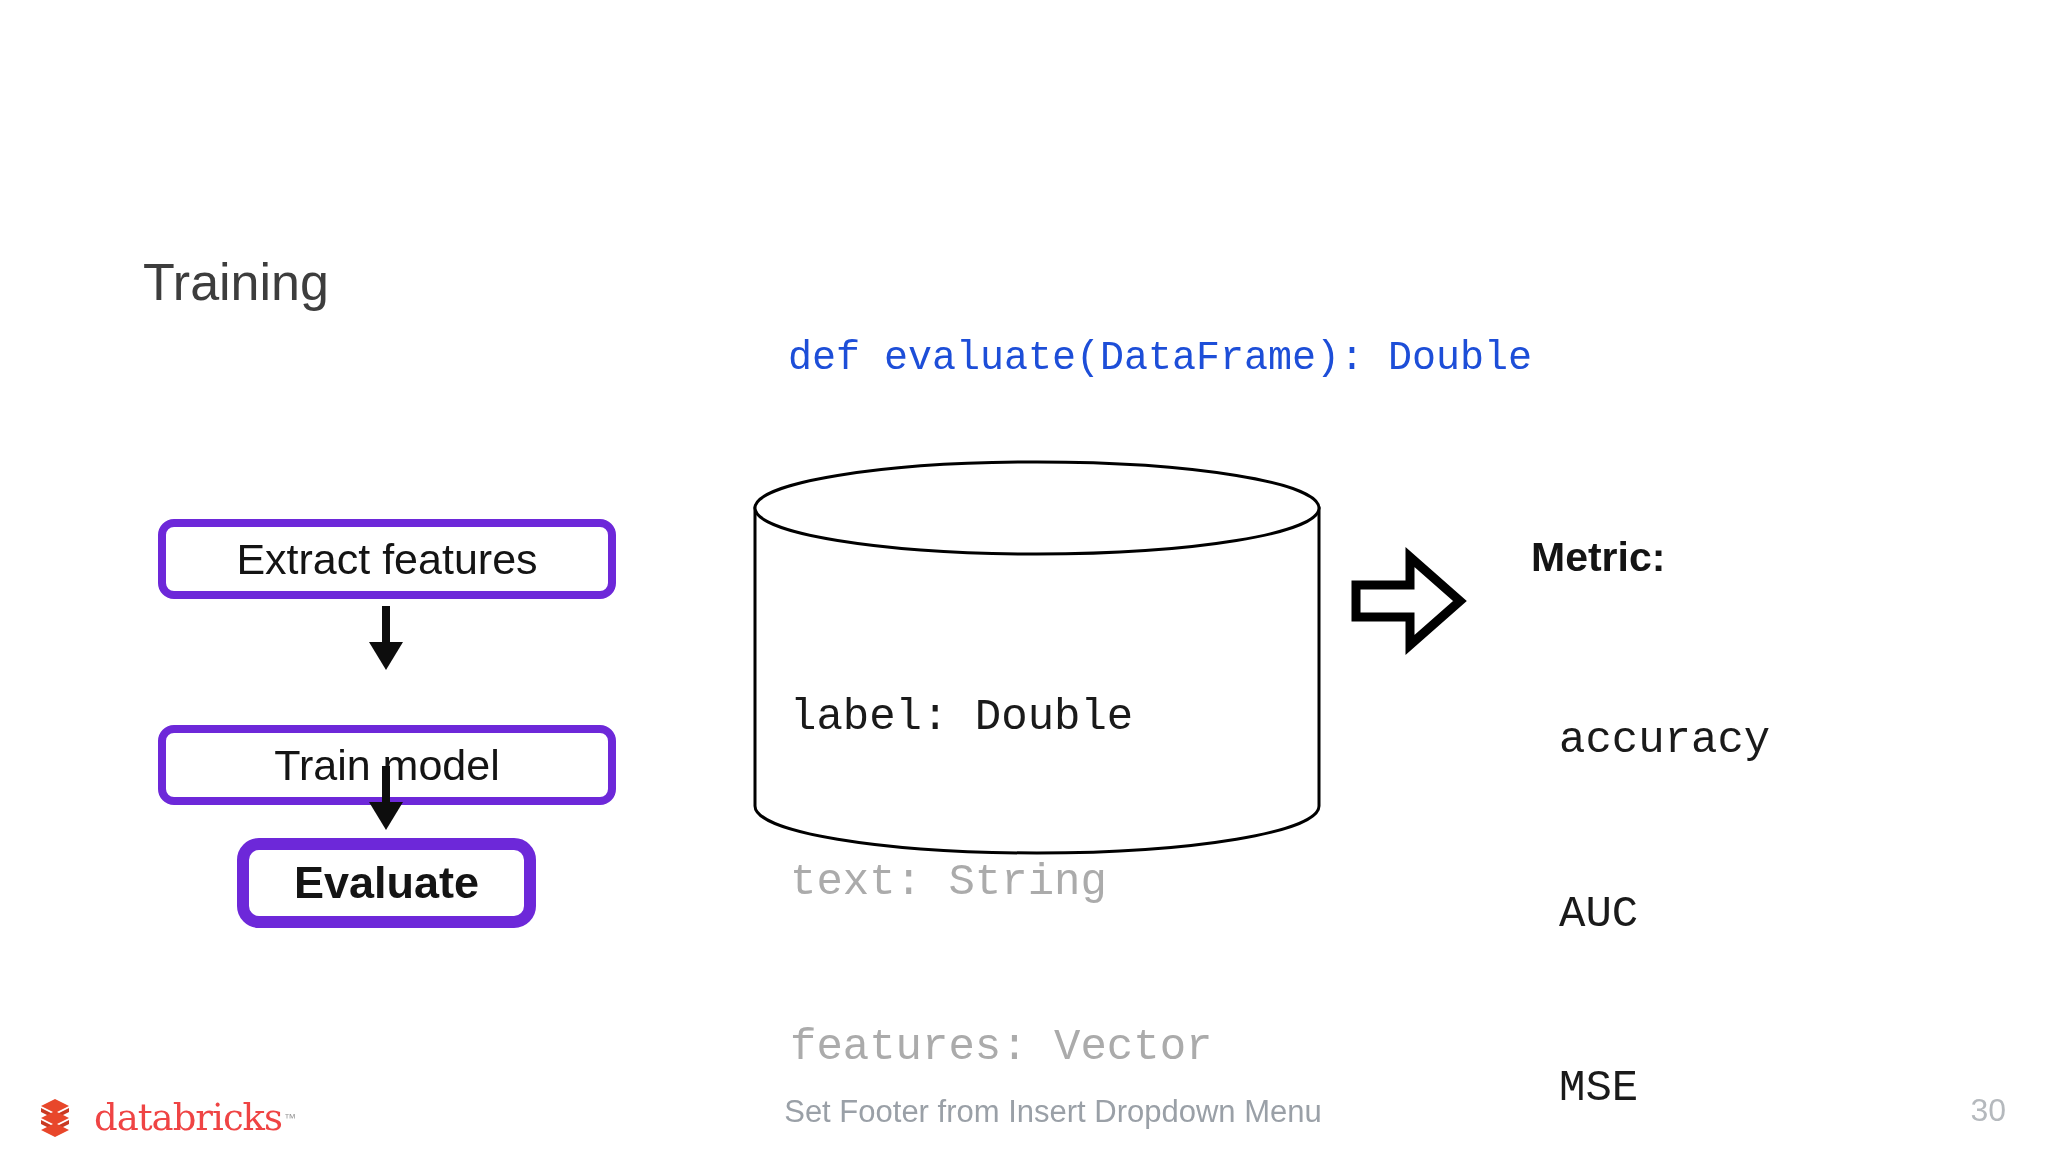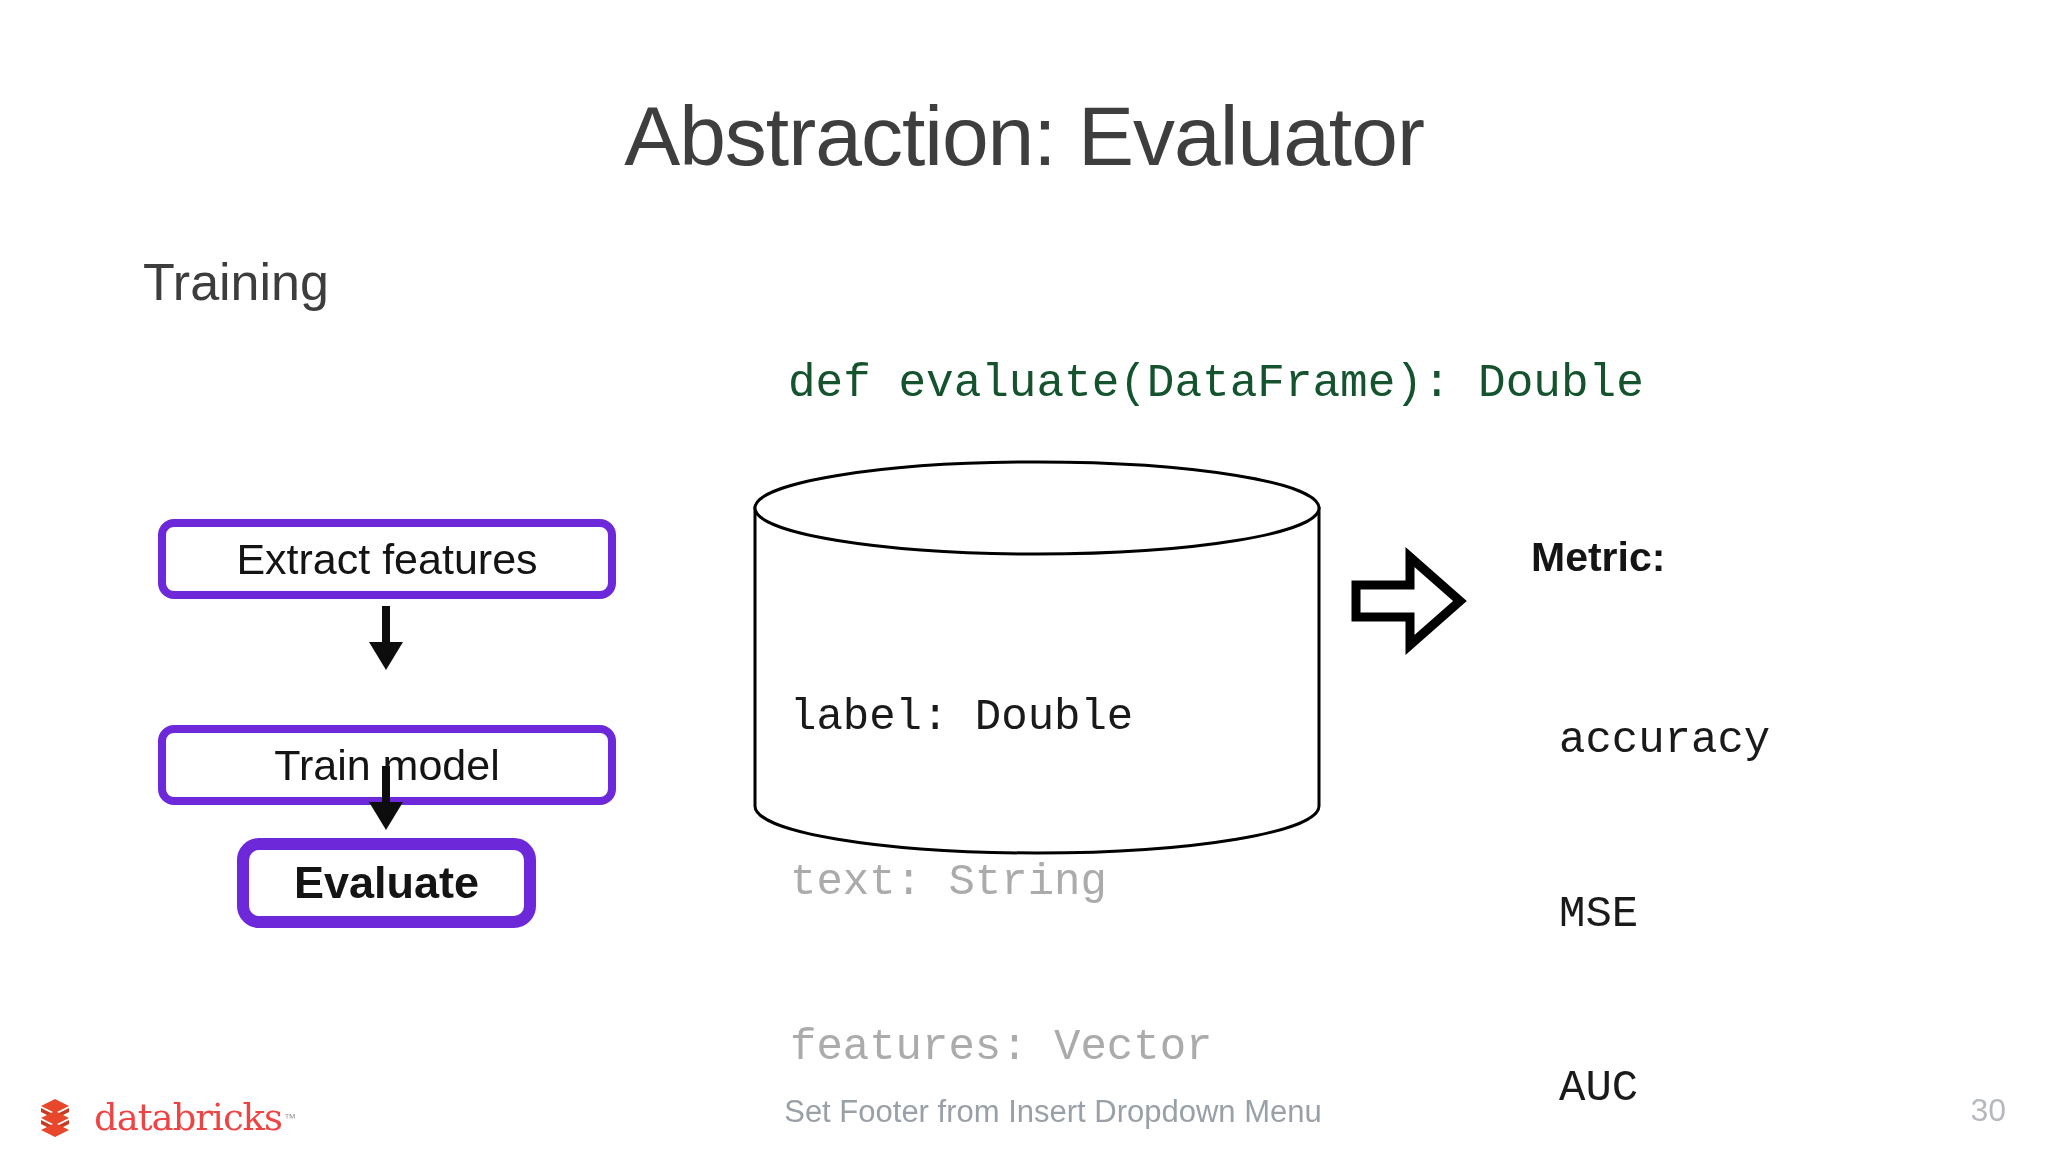--- a/index.html
+++ b/index.html
@@ -8,22 +8,22 @@
     overflow:hidden;font-family:"Liberation Sans",sans-serif;
   }
   .title{
     position:absolute;top:88px;left:0;width:100%;text-align:center;
     font-size:84px;font-weight:400;color:#3e3e3e;letter-spacing:-1px;
   }
   .section-label{
     position:absolute;left:143px;top:252px;font-size:52px;color:#3d3d3d;
   }
   .code-signature{
-    position:absolute;left:788px;top:358px;
-    font-family:"Liberation Mono",monospace;font-size:46px;color:#14532d;
+    position:absolute;left:788px;top:336px;
+    font-family:"Liberation Mono",monospace;font-size:40px;color:#1d4ed8;
     white-space:pre;
   }
   
   .pipeline{position:absolute;left:0;top:0;}
   .step{
     position:absolute;box-sizing:border-box;background:#fff;
     border:8px solid #6d28d9;border-radius:16px;
     display:flex;align-items:center;justify-content:center;
     font-size:43px;color:#141414;
   }
@@ -64,21 +64,20 @@
   }
   .page-number{
     position:absolute;right:42px;top:1092px;font-size:32px;color:#b5b9bd;
   }
 </style>
 </head>
 <body>
 
 <div class="slide">
 
-  <div class="title">Abstraction: Evaluator</div>
 
   <div class="section-label">Training</div>
 
   <div class="code-signature">def evaluate(DataFrame): Double</div>
 
   <div class="pipeline">
     <div class="step step-1">
       <span>Extract features</span>
     </div>
     <svg class="down-arrow down-arrow-1" width="40" height="66" viewBox="0 0 40 66">
@@ -111,22 +110,22 @@
   </div>
 
   <svg class="block-arrow" width="118" height="118" viewBox="0 0 118 118">
     <polygon points="6,42 60,42 60,14 110,58 60,102 60,74 6,74" fill="#ffffff" stroke="#000000" stroke-width="9" stroke-linejoin="miter"></polygon>
   </svg>
 
   <div class="metric">
     <div class="metric-heading">Metric:</div>
     <div class="metric-items">
       <div>accuracy</div>
+      <div>AUC</div>
       <div>MSE</div>
-      <div>AUC</div>
       
     </div>
   </div>
 
   <div class="footer-logo">
     <svg width="34" height="40" viewBox="0 0 34 40">
       <polygon points="17,1 31,8 17,15 3,8" fill="#e8472b"></polygon>
       <polygon points="3,10 17,17 31,10 31,14 17,21 3,14" fill="#c93a22"></polygon>
       <polygon points="17,13 31,20 17,27 3,20" fill="#e8472b"></polygon>
       <polygon points="3,22 17,29 31,22 31,26 17,33 3,26" fill="#c93a22"></polygon>

